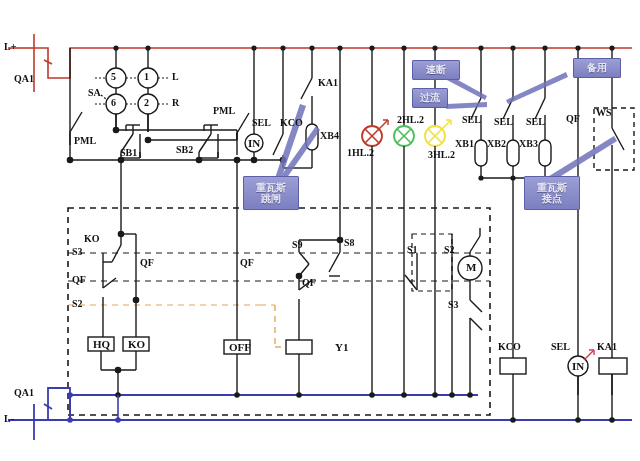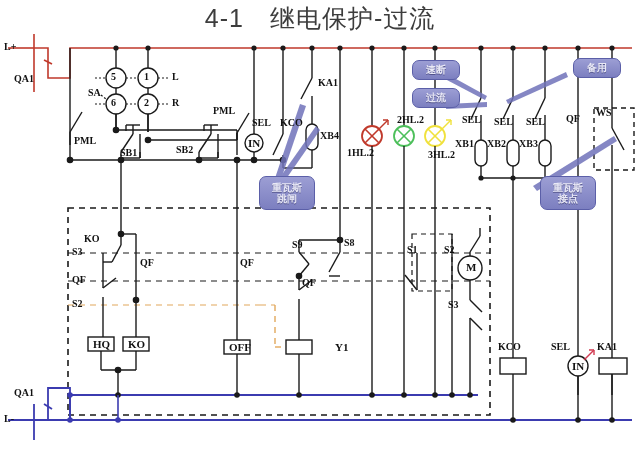--- a/index.html
+++ b/index.html
@@ -16,37 +16,36 @@
     font-family:"Liberation Sans","DejaVu Sans",sans-serif;
     font-size:25px;color:#3d3d3d;letter-spacing:1px;white-space:nowrap;
   }
   .lbl{
     position:absolute;font-size:10px;font-weight:bold;
     font-family:"Liberation Serif","DejaVu Serif",serif;
     color:#111;white-space:nowrap;line-height:1;
   }
   .lbl.sm{font-size:11px;}
   .callout{
-    position:absolute;border-radius:7px;
+    position:absolute;border-radius:1px;
     background:linear-gradient(180deg,#9c9ed4 0%,#7c7fc0 100%);
     border:1px solid #5b5fa8;
     color:#e9e9f6;font-size:10px;font-weight:bold;text-align:center;
     font-family:"Liberation Sans","DejaVu Sans",sans-serif;
     display:flex;align-items:center;justify-content:center;
     line-height:1.15;padding:1px 3px;box-sizing:border-box;
     text-shadow:0 1px 0 rgba(40,40,90,.55);
   }
-  .callout.two{flex-direction:column;margin-left:16px;}
+  .callout.two{flex-direction:column;}
 </style>
 </head>
 <body>
 
 <div id="stage">
 
-  <div class="ttl">4-1　继电保护-过流</div>
 
   <svg id="sch" viewBox="0 0 640 461" xmlns="http://www.w3.org/2000/svg">
     <defs>
       <marker id="arw" markerWidth="6" markerHeight="6" refX="5" refY="3" orient="auto">
         <path d="M0,0 L6,3 L0,6 z" fill="#1a1a1a"></path>
       </marker>
       <linearGradient id="cgrad" x1="0" y1="0" x2="0" y2="1">
         <stop offset="0%" stop-color="#9fa1d6"></stop>
         <stop offset="100%" stop-color="#7073ba"></stop>
       </linearGradient>
@@ -425,21 +424,21 @@
   <div class="lbl" style="left:444px;top:245px;">S2</div>
   <div class="lbl" style="left:448px;top:300px;">S3</div>
   <div class="lbl sm" style="left:466px;top:262px;">M</div>
 
   <div class="lbl" style="left:498px;top:342px;">KCO</div>
   <div class="lbl" style="left:551px;top:342px;">SEL</div>
   <div class="lbl sm" style="left:572px;top:361px;">IN</div>
   <div class="lbl" style="left:597px;top:342px;">KA1</div>
 
   <div class="callout" style="left:412px;top:60px;width:48px;height:20px;">速断</div>
-  <div class="callout" style="left:412px;top:88px;width:48px;height:20px;">过流</div>
+  <div class="callout" style="left:412px;top:88px;width:36px;height:20px;">过流</div>
   <div class="callout" style="left:573px;top:58px;width:48px;height:20px;">备用</div>
   <div class="callout two" style="left:243px;top:176px;width:56px;height:34px;">
     <span>重瓦斯</span>
     <span>跳闸</span>
   </div>
   <div class="callout two" style="left:524px;top:176px;width:56px;height:34px;">
     <span>重瓦斯</span>
     <span>接点</span>
   </div>
 

